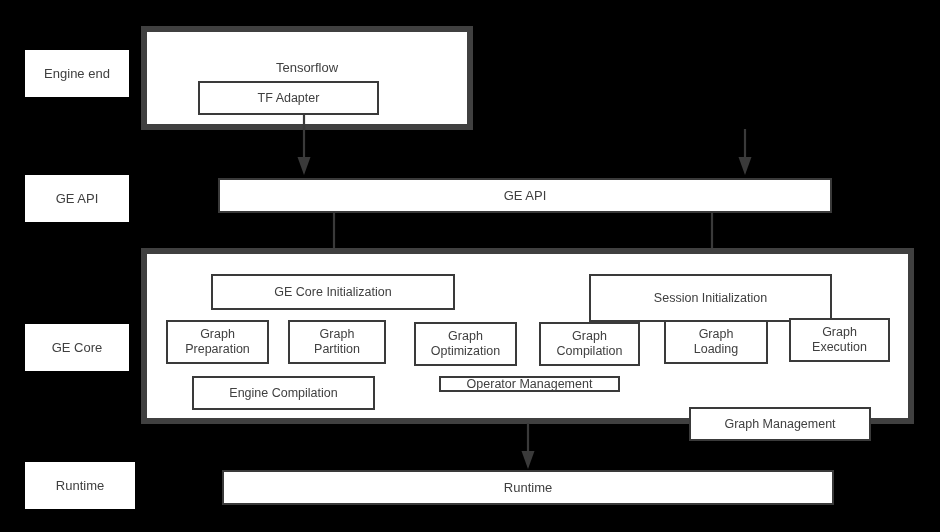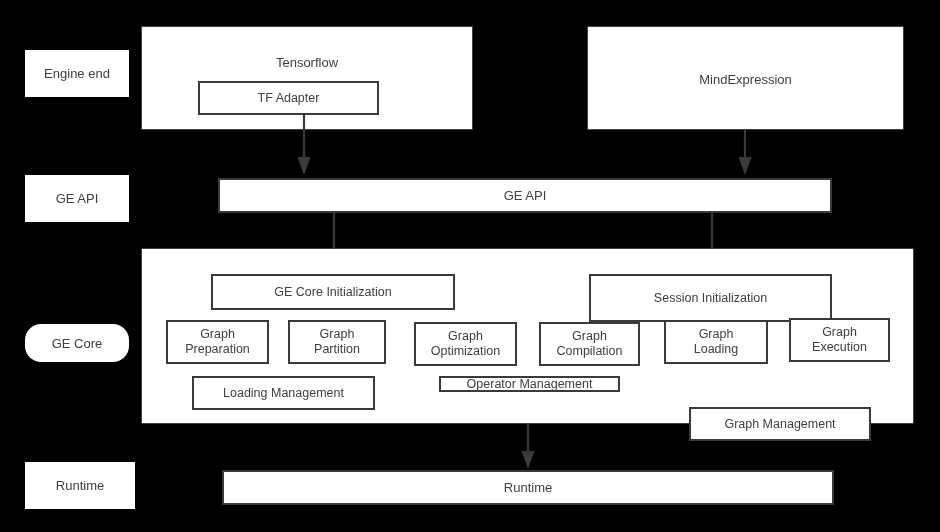--- a/index.html
+++ b/index.html
@@ -38,21 +38,21 @@
     display: flex;
     align-items: center;
     justify-content: center;
     text-align: center;
     font-size: 13px;
   }
   .container-box {
     position: absolute;
     box-sizing: border-box;
     background: #ffffff;
-    border: 1px solid #404040;
+    border: 6px solid #404040;
   }
   .container-title {
     position: absolute;
     left: 0;
     right: 0;
     text-align: center;
     color: #404040;
     font-size: 13px;
   }
   .bar {
@@ -69,33 +69,30 @@
 </style>
 </head>
 <body>
 
 <div id="canvas">
 
   <div class="stage-label" style="left:25px; top:50px; width:104px; height:47px;">Engine end</div>
 
   <div class="stage-label" style="left:25px; top:175px; width:104px; height:47px;">GE API</div>
 
-  <div class="stage-label" style="left:25px; top:324px; width:104px; height:38px;border-radius:16px;">GE Core</div>
+  <div class="stage-label" style="left:25px; top:324px; width:104px; height:47px;">GE Core</div>
 
   <div class="stage-label" style="left:25px; top:462px; width:110px; height:47px;">Runtime</div>
 
   <div class="container-box" style="left:141px; top:26px; width:332px; height:104px;">
     <div class="container-title" style="top:28px;">Tensorflow</div>
   </div>
 
   <div class="box small" style="left:198px; top:81px; width:181px; height:34px;">TF Adapter</div>
 
-  <div class="container-box" style="left:587px; top:26px; width:317px; height:104px;">
-    <div class="container-title" style="top:45px;">MindExpression</div>
-  </div>
 
   <div class="arrow" style="left:293px; top:113px;">
     <svg width="22" height="64" viewBox="0 0 22 64">
       <line x1="11" y1="0" x2="11" y2="50" stroke="#3a3a3a" stroke-width="2.2"></line>
       <polygon points="11,62 4.5,44 17.5,44" fill="#3a3a3a"></polygon>
     </svg>
   </div>
 
   <div class="arrow" style="left:734px; top:129px;">
     <svg width="22" height="48" viewBox="0 0 22 48">
@@ -137,21 +134,21 @@
 
   <div class="box small" style="left:539px; top:322px; width:101px; height:44px;">Graph
 Compilation</div>
 
   <div class="box small" style="left:664px; top:320px; width:104px; height:44px;">Graph
 Loading</div>
 
   <div class="box small" style="left:789px; top:318px; width:101px; height:44px;">Graph
 Execution</div>
 
-  <div class="box small" style="left:192px; top:376px; width:183px; height:34px;">Loading Management</div>
+  <div class="box small" style="left:192px; top:376px; width:183px; height:34px;">Engine Compilation</div>
 
   <div class="box small" style="left:439px; top:376px; width:181px; height:16px;">Operator Management</div>
 
   <div class="box small" style="left:689px; top:375px; width:182px; height:34px;margin-top:32px;">Graph Management</div>
 
   <div class="arrow" style="left:517px; top:423px;">
     <svg width="22" height="48" viewBox="0 0 22 48">
       <line x1="11" y1="0" x2="11" y2="34" stroke="#3a3a3a" stroke-width="2.2"></line>
       <polygon points="11,46 4.5,28 17.5,28" fill="#3a3a3a"></polygon>
     </svg>

